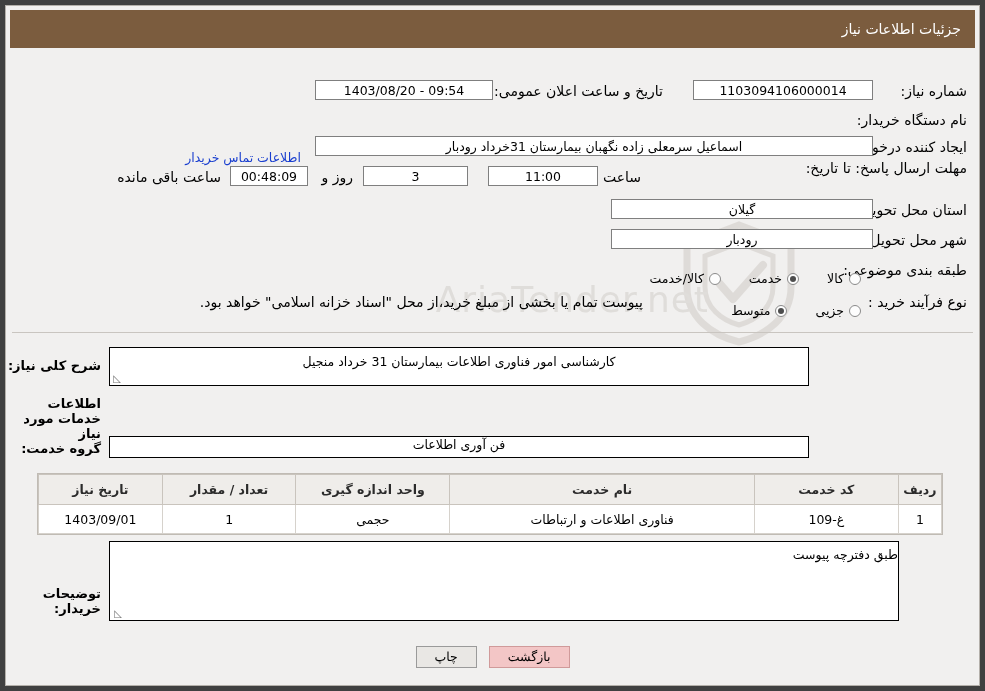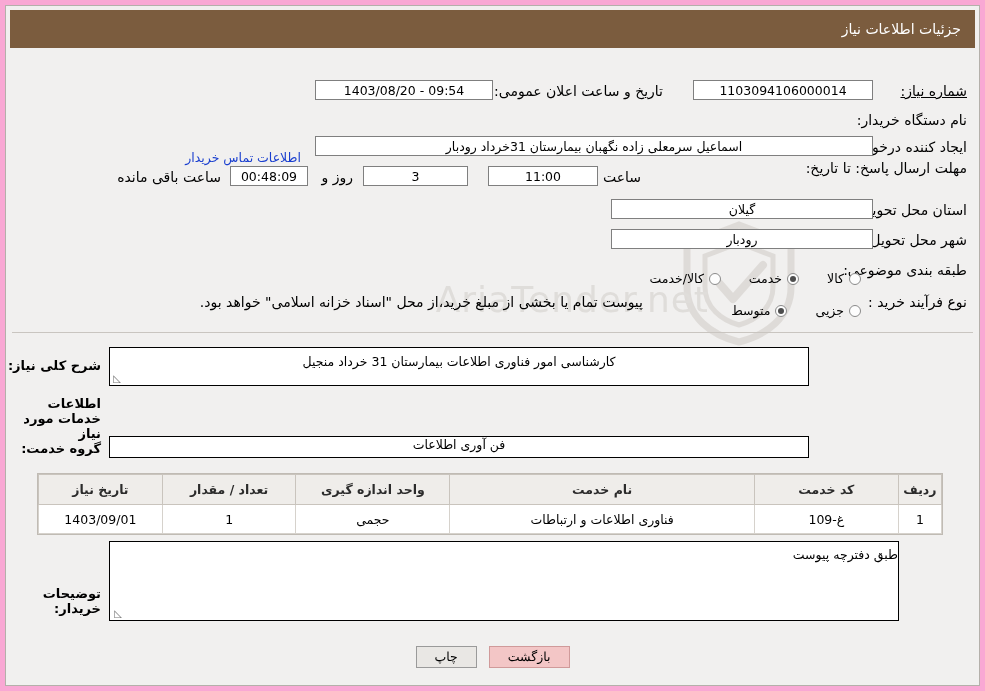--- a/index.html
+++ b/index.html
@@ -12,21 +12,21 @@
     background: #f0efef;
     font-family: "DejaVu Sans", "Liberation Sans", sans-serif;
     font-size: 12px;
     color: #000;
     overflow: hidden;
     position: relative;
   }
   .page {
     position: absolute;
     top: 0; right: 0; left: 0; bottom: 0;
-    background: #f9a8d4;
+    background: #404040;
   }
   
   .outer-frame {
     position: absolute;
     top: 5px; left: 5px; right: 5px; bottom: 5px;
     border: 1px solid #b4b0aa;
     background: #f1f0ef;
     box-sizing: border-box;
   }
   
@@ -259,21 +259,21 @@
       <svg class="wm-shield" viewBox="0 0 120 125">
         <path d="M60 4 L112 24 L112 66 C112 96 88 114 60 121 C32 114 8 96 8 66 L8 24 Z" fill="none" stroke="#b5aea6" stroke-width="7"></path>
         <path d="M60 22 L94 35 L94 66 C94 86 78 99 60 104 C42 99 26 86 26 66 L26 35 Z" fill="none" stroke="#b5aea6" stroke-width="5"></path>
         <path d="M40 62 L54 78 L84 44" fill="none" stroke="#b5aea6" stroke-width="8" stroke-linecap="round" stroke-linejoin="round"></path>
       </svg>
       <div class="wm-text">AriaTender.net</div>
     </div>
 
     <div class="details-panel">
 
-      <div class="row" style="top:26px; right:6px;text-decoration:underline;">
+      <div class="row" style="top:26px; right:6px;">
         <div class="lbl">شماره نیاز:</div>
       </div>
       <div class="fld ltr" style="position:absolute; top:26px; right:100px; width:180px;">1103094106000014</div>
 
       <div class="lbl" style="position:absolute; top:29px; right:310px;">تاریخ و ساعت اعلان عمومی:</div>
       <div class="fld ltr" style="position:absolute; top:26px; right:480px; width:178px;">1403/08/20 - 09:54</div>
 
       <div class="lbl" style="position:absolute; top:58px; right:6px;">نام دستگاه خریدار:</div>
 
       <div class="lbl" style="position:absolute; top:85px; right:6px;">ایجاد کننده درخواست:</div>

